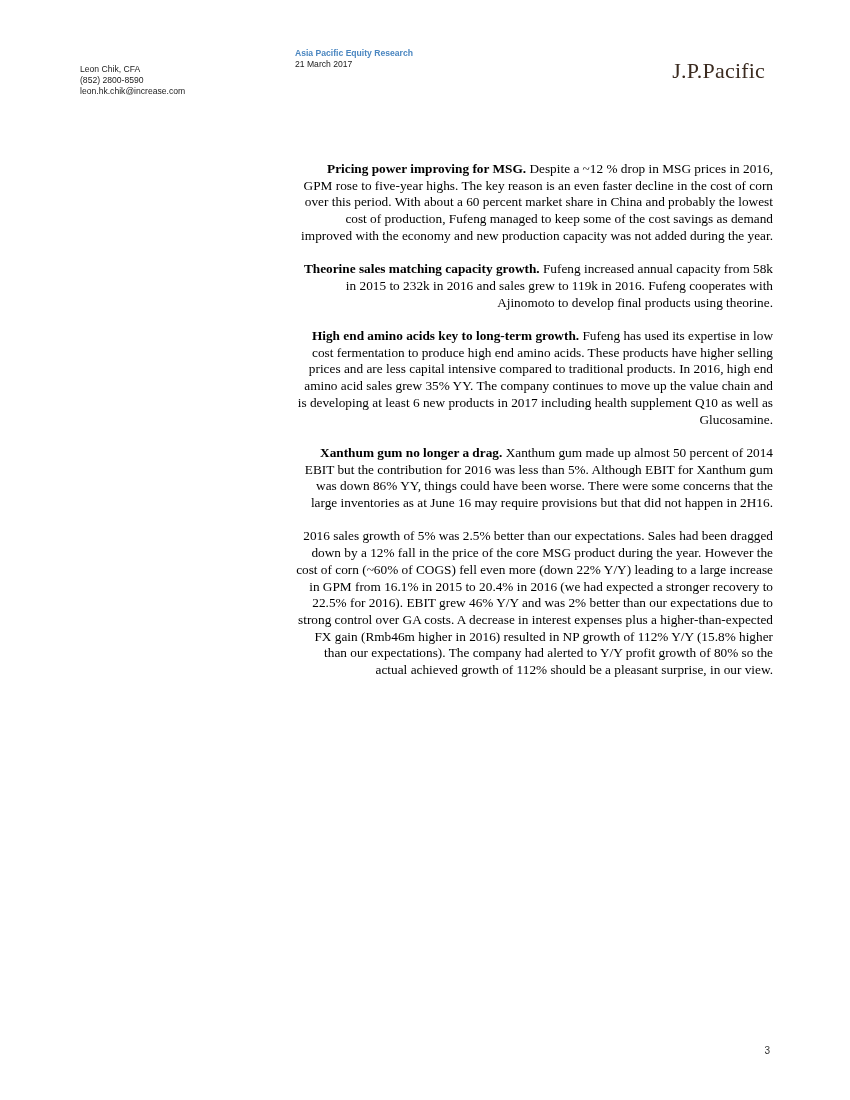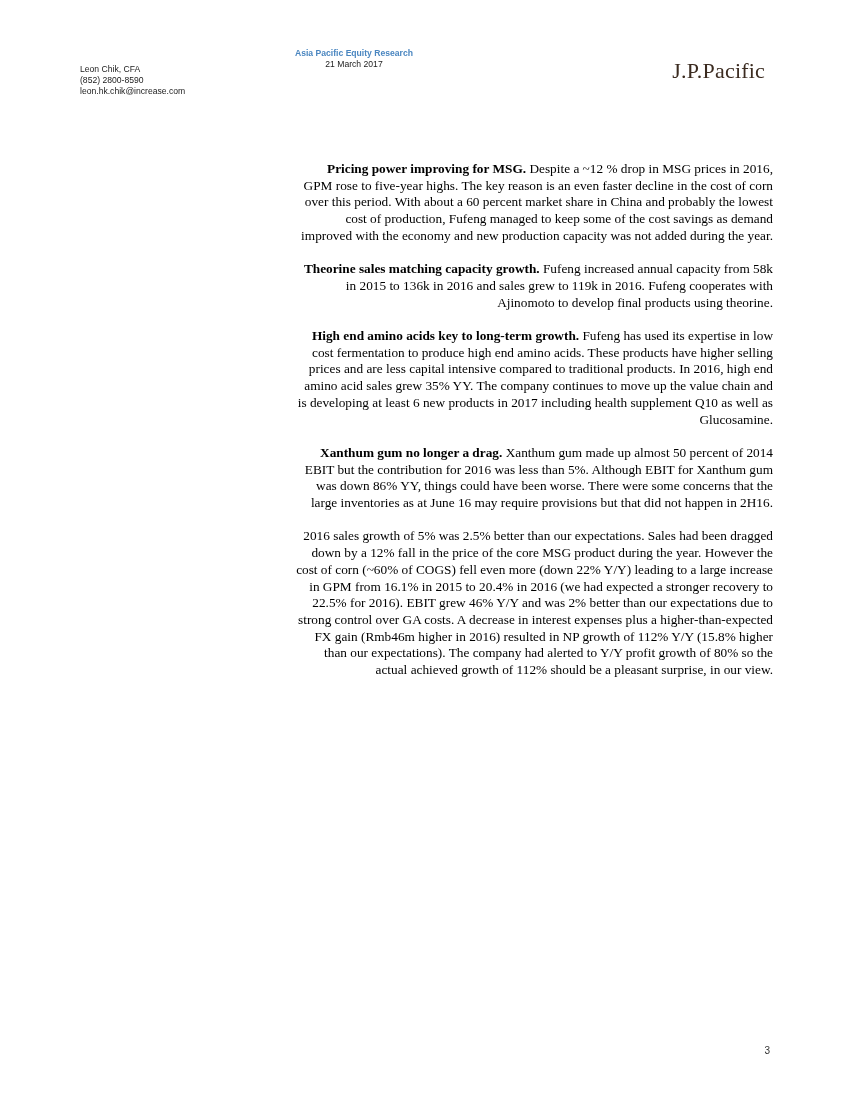--- a/index.html
+++ b/index.html
@@ -20,21 +20,21 @@
     position:absolute;left:80px;top:64px;
     font-family:"Liberation Sans", sans-serif;
     font-size:8.6px;line-height:11px;color:#1b1b1b;
   }
   .division-block{
     position:absolute;left:295px;top:48px;
     font-family:"Liberation Sans", sans-serif;
     font-size:8.6px;line-height:11px;
   }
   .division{color:var(--accent);font-weight:bold;}
-  .pub-date{color:#1b1b1b;text-align:center;}
+  .pub-date{color:#1b1b1b;}
   .brand{
     position:absolute;top:58px;right:85px;
     font-family:"Liberation Serif", serif;
     font-size:22px;line-height:26px;
     color:var(--brand);
     letter-spacing:0.2px;
   }
   
   .content{
     position:absolute;left:295px;top:161px;width:478px;
@@ -82,21 +82,21 @@
     <div class="division">Asia Pacific Equity Research</div>
     <div class="pub-date">21 March 2017</div>
   </div>
 
   <div class="brand">J.P.Pacific</div>
 
   <div class="content">
 
     <p><b>Pricing power improving for MSG.</b> <span>Despite a ~12 % drop in MSG prices in 2016, GPM rose to five-year highs. The key reason is an even faster decline in the cost of corn over this period. With about a 60 percent market share in China and probably the lowest cost of production, Fufeng managed to keep some of the cost savings as demand improved with the economy and new production capacity was not added during the year.</span></p>
 
-    <p><b>Theorine sales matching capacity growth.</b> <span>Fufeng increased annual capacity from 58k in 2015 to 136k in 2016 and sales grew to 119k in 2016. Fufeng cooperates with Ajinomoto to develop final products using theorine.</span></p>
+    <p><b>Theorine sales matching capacity growth.</b> <span>Fufeng increased annual capacity from 58k in 2015 to 232k in 2016 and sales grew to 119k in 2016. Fufeng cooperates with Ajinomoto to develop final products using theorine.</span></p>
 
     <p><b>High end amino acids key to long-term growth.</b> <span>Fufeng has used its expertise in low cost fermentation to produce high end amino acids. These products have higher selling prices and are less capital intensive compared to traditional products. In 2016, high end amino acid sales grew 35% YY. The company continues to move up the value chain and is developing at least 6 new products in 2017 including health supplement Q10 as well as Glucosamine.</span></p>
 
     <p><b>Xanthum gum no longer a drag.</b> <span>Xanthum gum made up almost 50 percent of 2014 EBIT but the contribution for 2016 was less than 5%. Although EBIT for Xanthum gum was down 86% YY, things could have been worse. There were some concerns that the large inventories as at June 16 may require provisions but that did not happen in 2H16.</span></p>
 
 
     <p>2016 sales growth of 5% was 2.5% better than our expectations. Sales had been dragged down by a 12% fall in the price of the core MSG product during the year. However the cost of corn (~60% of COGS) fell even more (down 22% Y/Y) leading to a large increase in GPM from 16.1% in 2015 to 20.4% in 2016 (we had expected a stronger recovery to 22.5% for 2016).  EBIT grew 46% Y/Y and was 2% better than our expectations due to strong control over GA costs. A decrease in interest expenses plus a higher-than-expected FX gain (Rmb46m higher in 2016) resulted in NP growth of 112% Y/Y (15.8% higher than our expectations). The company had alerted to Y/Y profit growth of 80% so the actual achieved growth of 112% should be a pleasant surprise, in our view.</p>
   </div>
 
   <div class="page-number">3</div>

